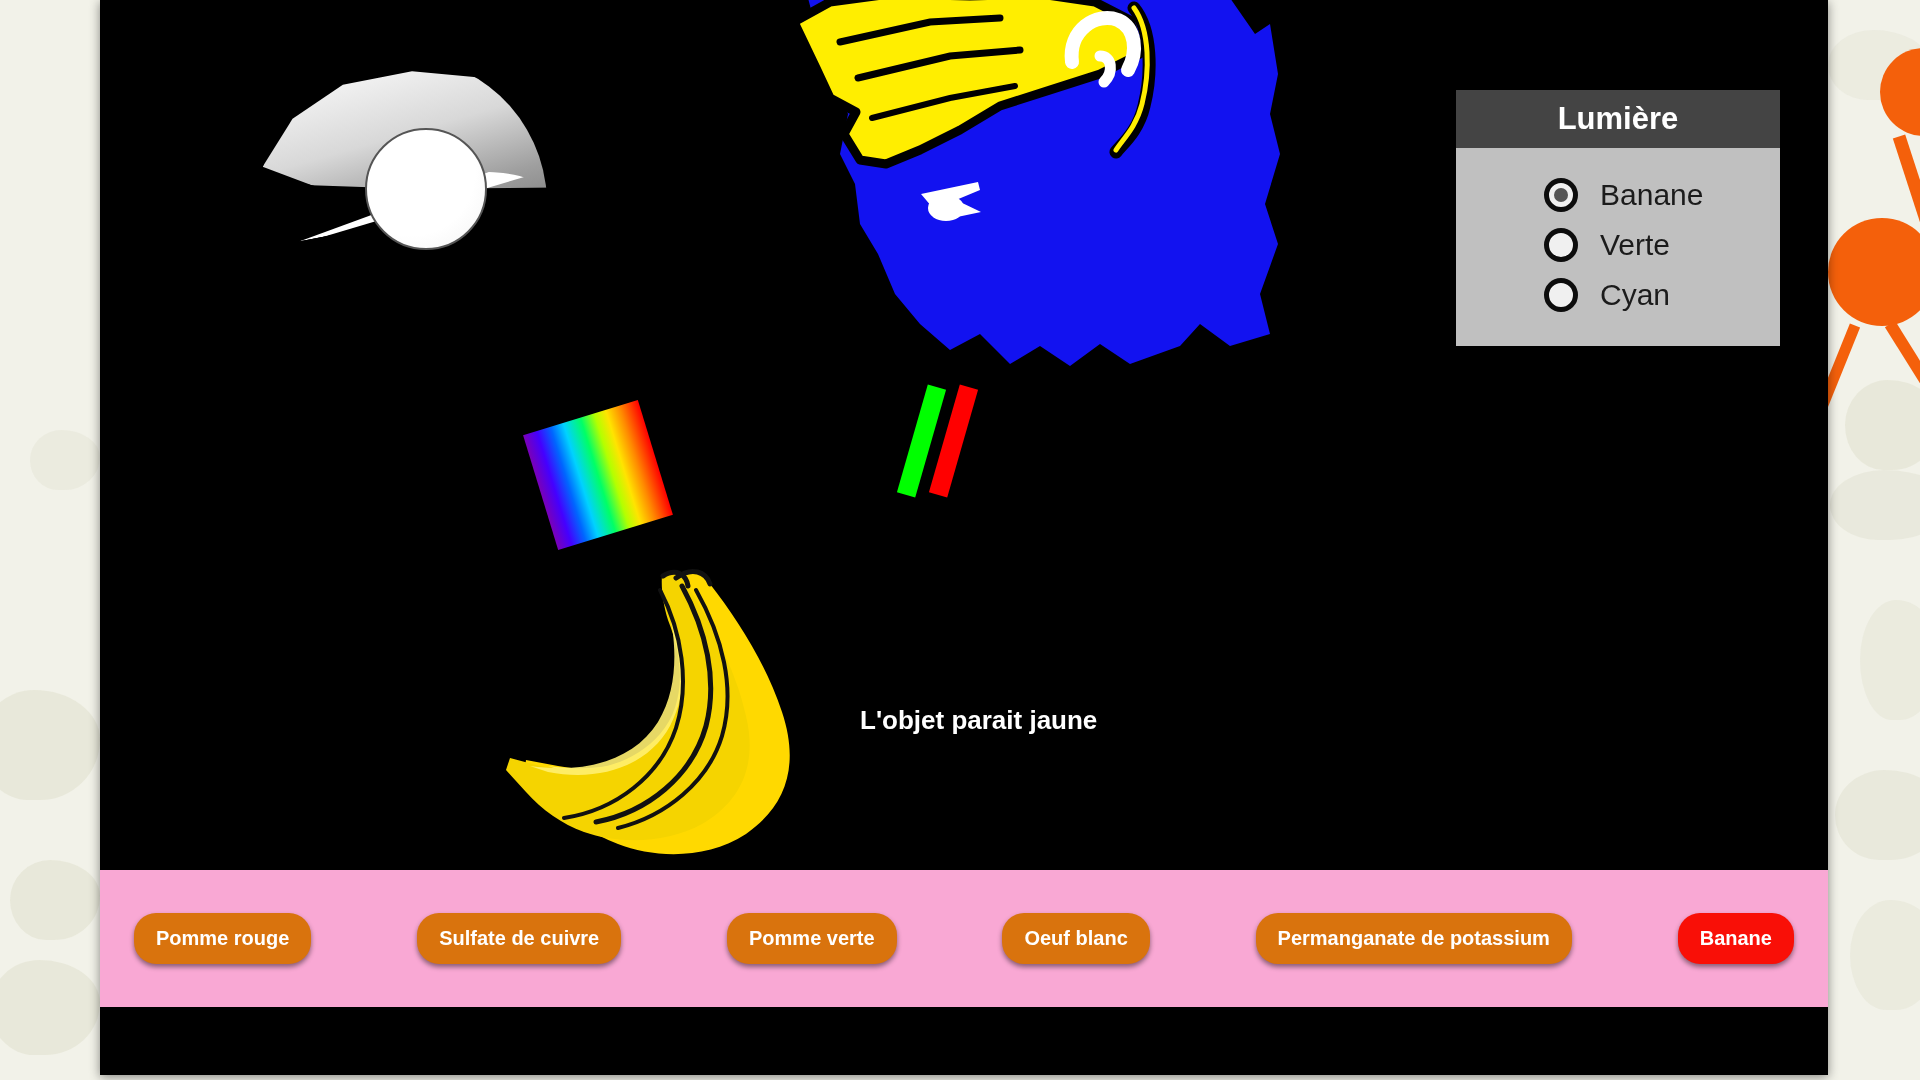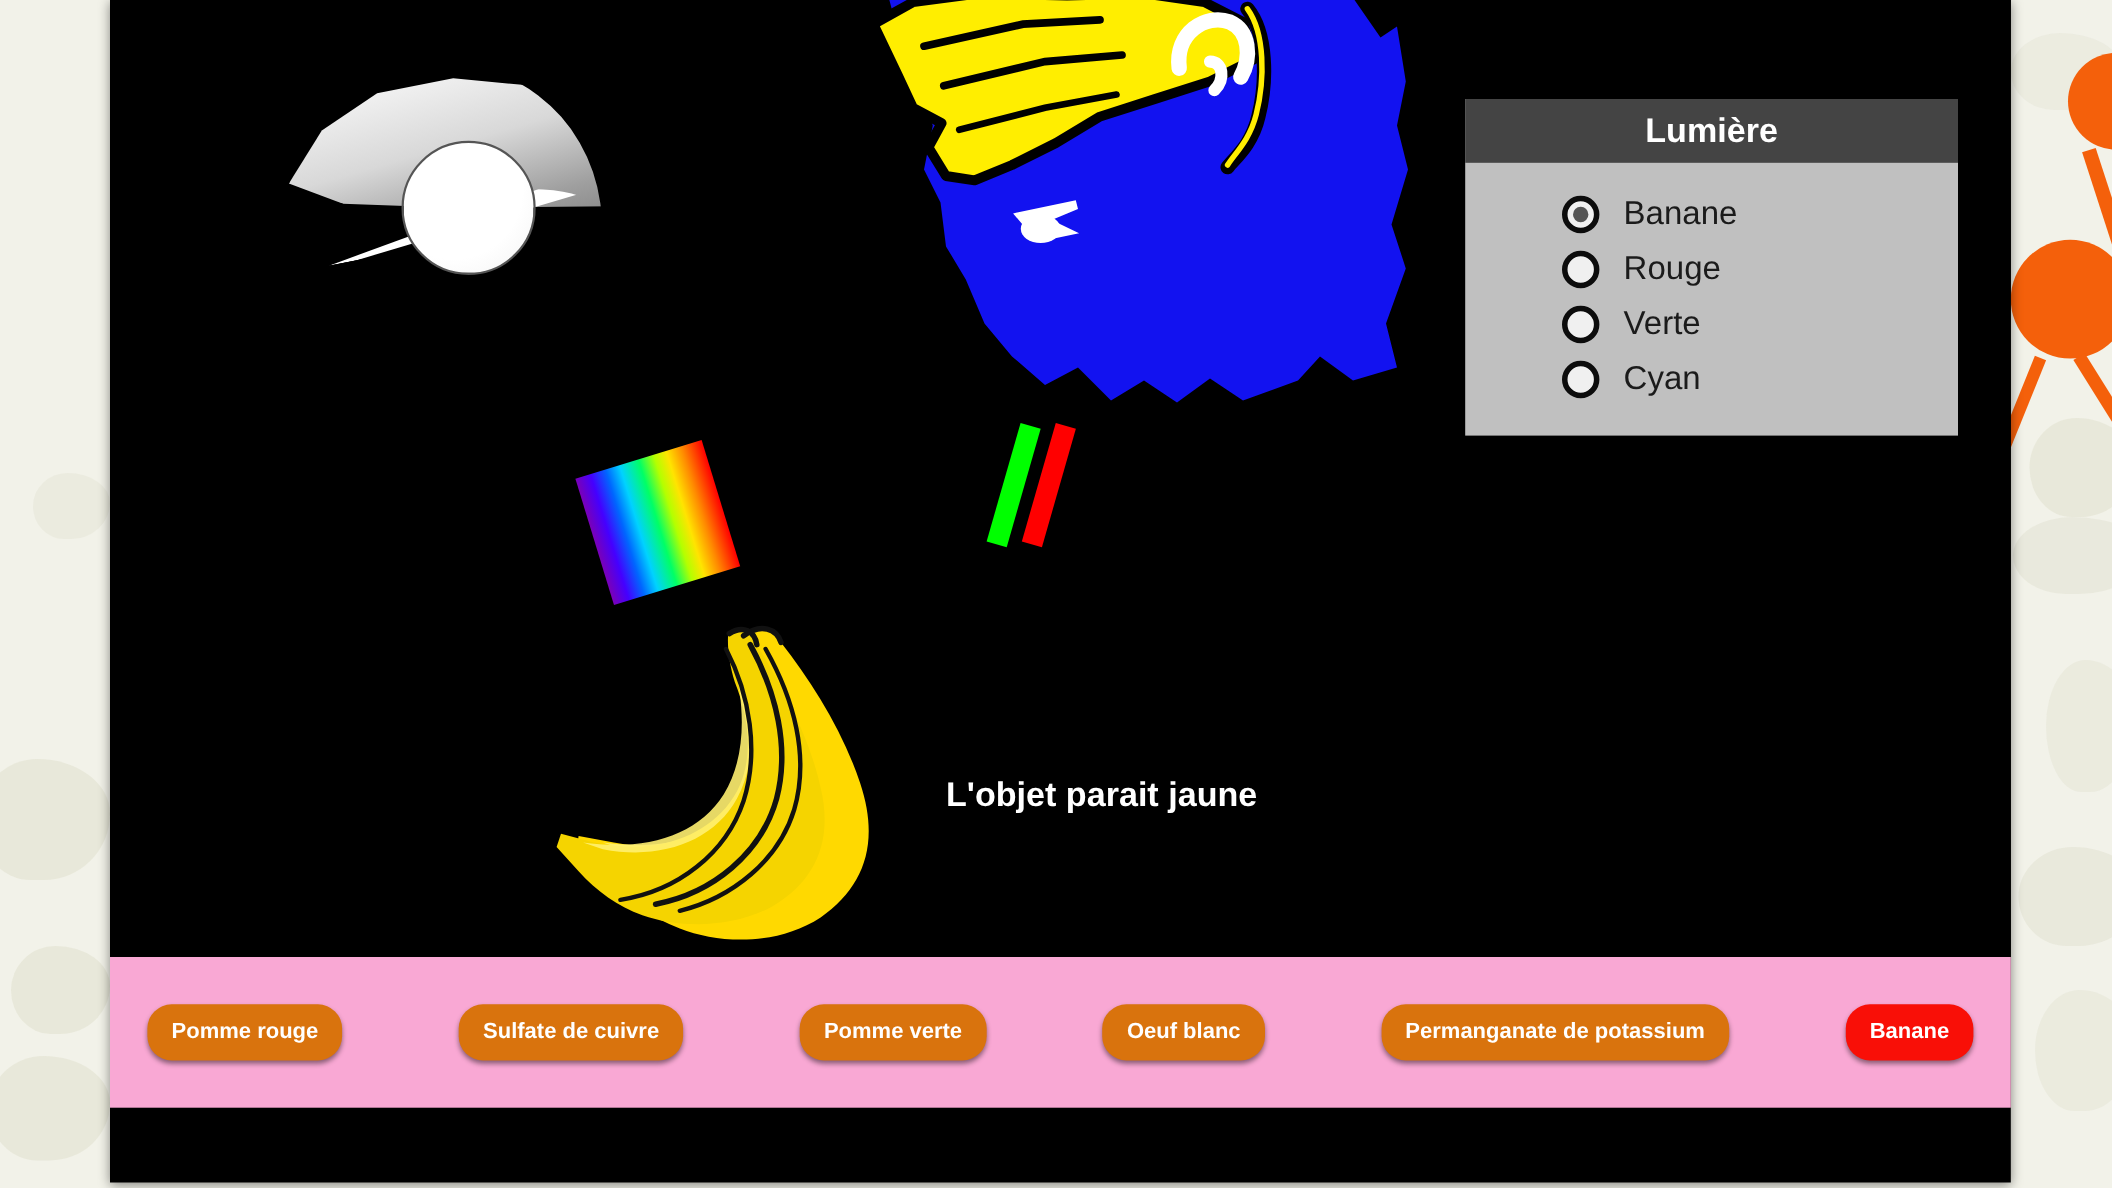--- a/index.html
+++ b/index.html
@@ -97,28 +97,28 @@
   #character{position:absolute;left:700px;top:-6px;width:530px;height:420px;}
   #character svg{display:block;}
 
   
   #banana{position:absolute;left:400px;top:560px;width:380px;height:320px;}
   #banana svg{display:block;}
 
   
   #object-status{
     position:absolute;left:760px;top:705px;
-    color:#ffffff;font-size:31px;font-weight:bold;
+    color:#ffffff;font-size:26px;font-weight:bold;
     text-shadow:0 1px 3px rgba(0,0,0,.8);
     white-space:nowrap;
   }
 
   
   #light-panel{
-    position:absolute;right:48px;top:90px;width:448px;
+    position:absolute;right:48px;top:90px;width:324px;
     background:#c0c0c0;
     box-shadow:0 3px 12px rgba(0,0,0,.55);
   }
   #light-panel .panel-head{
     height:58px;background:#444444;display:flex;align-items:center;justify-content:center;
   }
   #light-panel .panel-head .panel-title{
     color:#ffffff;font-size:31px;font-weight:bold;
   }
   #light-panel .panel-body{padding:22px 0 26px 0;}
@@ -243,26 +243,20 @@
       </div>
       <div class="panel-body">
 
         <label class="radio-row selected">
           <span class="radio-dot">
               <span class="inner"></span>
             </span>
           <span class="radio-label">Banane</span>
         </label>
 
-        <label class="radio-row">
-          <span class="radio-dot">
-              <span class="inner"></span>
-            </span>
-          <span class="radio-label">Rouge</span>
-        </label>
 
         <label class="radio-row">
           <span class="radio-dot">
               <span class="inner"></span>
             </span>
           <span class="radio-label">Verte</span>
         </label>
 
 
         <label class="radio-row">

